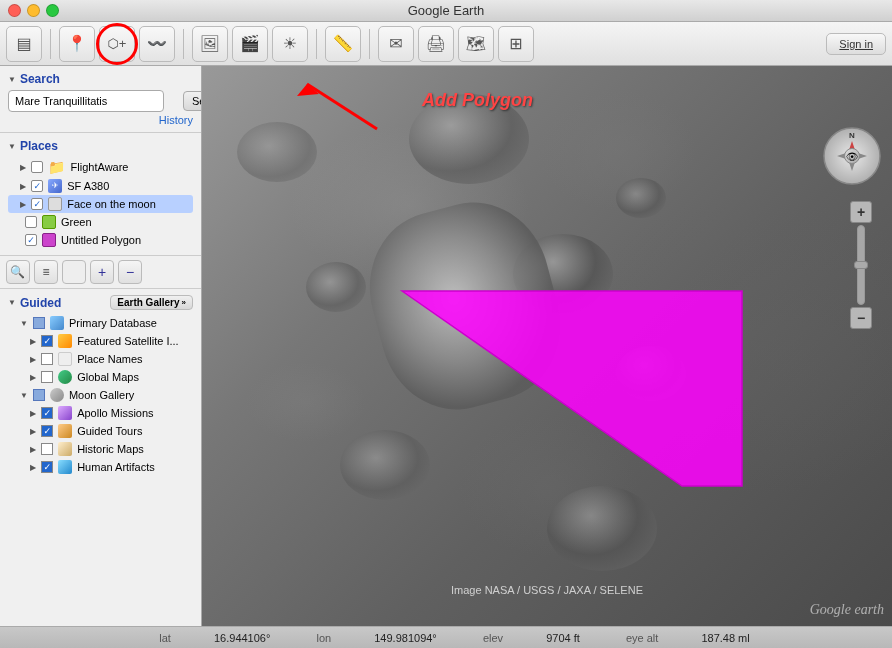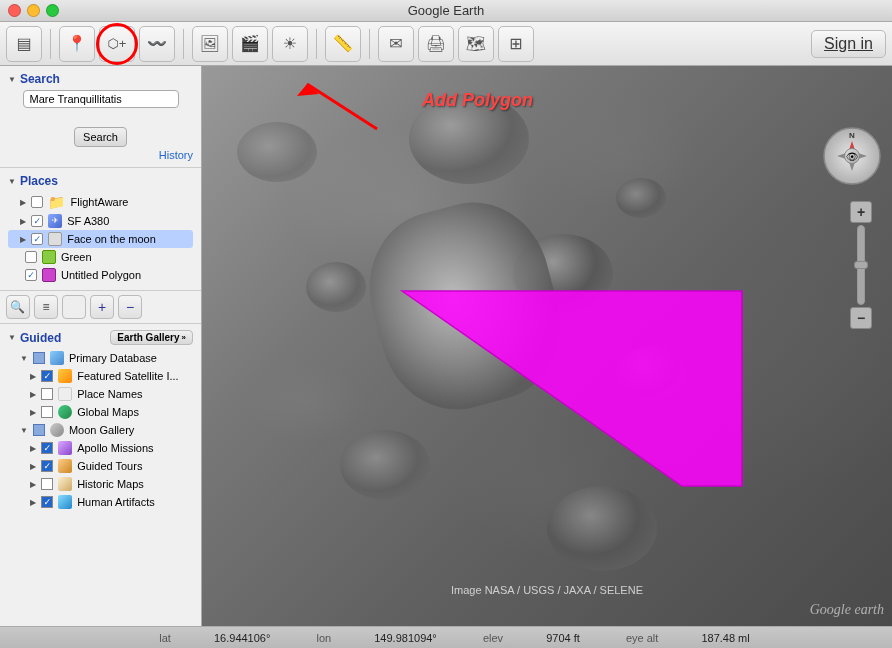--- a/index.html
+++ b/index.html
@@ -47,21 +47,21 @@
       font-size: 16px;
       color: #555;
     }
     .tb-sep { width: 1px; height: 30px; background: #bbb; margin: 0 4px; }
     .tb-spacer { flex: 1; }
     .tb-signin {
       padding: 4px 12px;
       background: linear-gradient(to bottom, #f8f8f8, #ddd);
       border: 1px solid #bbb;
       border-radius: 5px;
-      font-size: 16px;
+      font-size: 11px;
       cursor: pointer;
       color: #333;
       text-decoration: underline;
     }
 
     
     #main {
       display: flex;
       height: calc(648px - 22px - 44px - 22px);
     }
@@ -91,21 +91,20 @@
     }
     .section-header .triangle {
       font-size: 8px;
       margin-right: 4px;
       color: #555;
     }
     .search-row {
       display: flex;
       gap: 19px;
       align-items: center;
-      flex-direction: column;
     }
     .search-row input {
       flex: 1;
       height: 22px;
       border: 1px solid #aaa;
       border-radius: 4px;
       padding: 2px 6px;
       font-size: 11px;
       background: white;
     }

